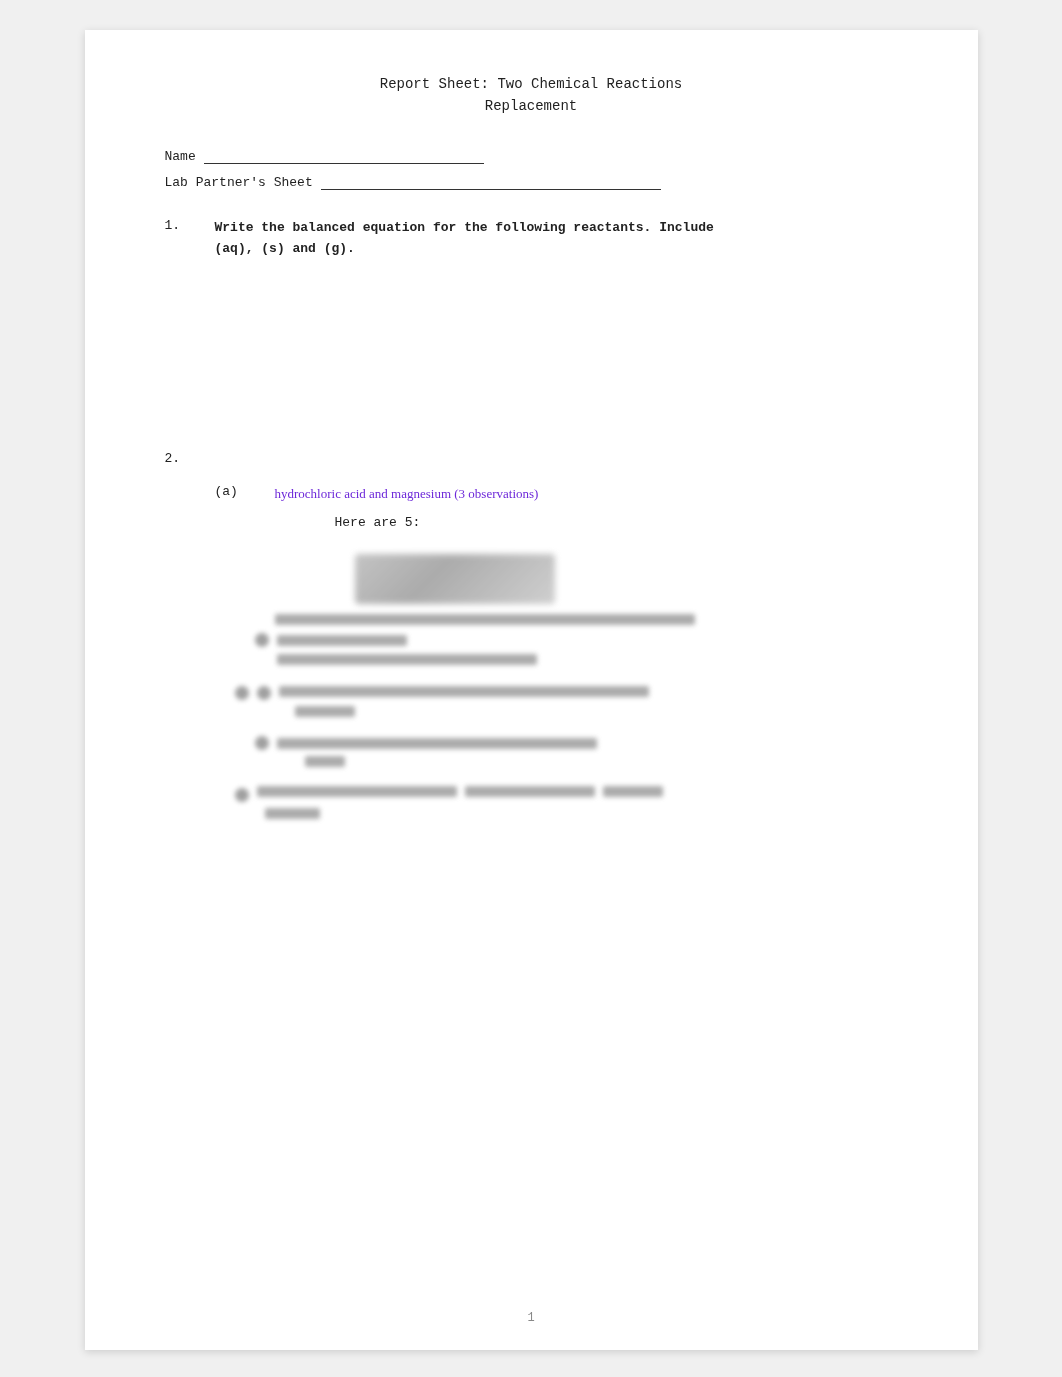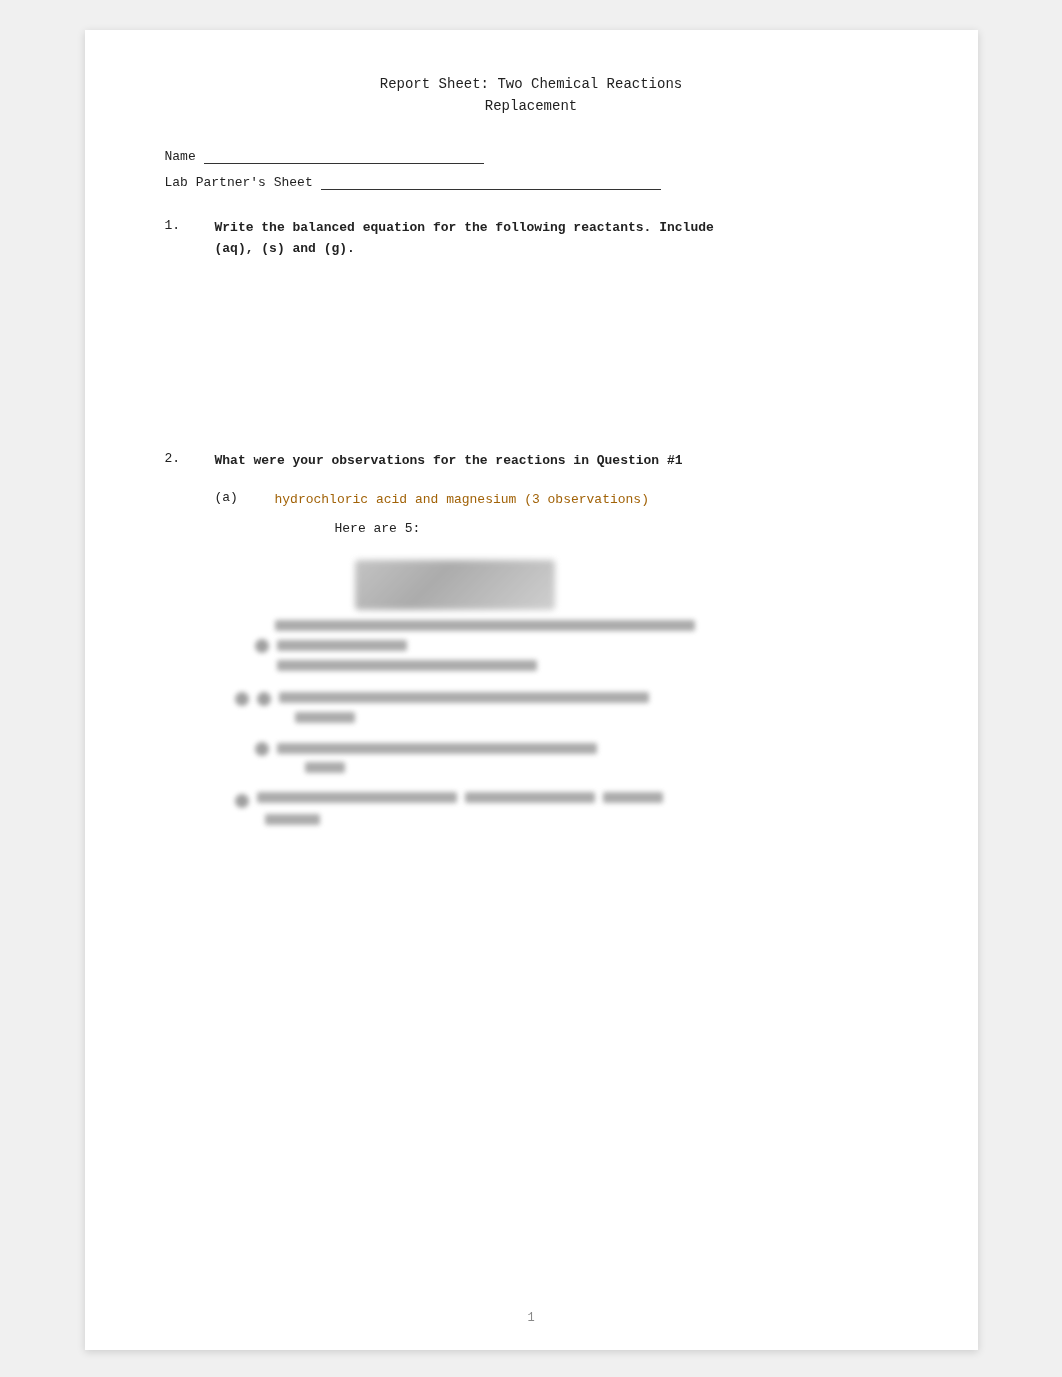--- a/index.html
+++ b/index.html
@@ -97,22 +97,23 @@
     }
 
     .sub-label {
       font-size: 13px;
       color: #222;
       min-width: 60px;
     }
 
     .sub-text {
       font-size: 13px;
-      color: #a16207;
+      color: #6d28d9;
       line-height: 1.6;
+      font-family: Liberation Serif, serif;
     }
 
     .indent-text {
       margin-left: 120px;
       font-size: 13px;
       color: #222;
       margin-top: 8px;
       margin-bottom: 10px;
     }
 
@@ -204,21 +205,20 @@
         <span>(aq), (s) and (g).</span>
       </div>
     </div>
 
     <div class="answer-space"></div>
   </div>
 
   <div class="question-section">
     <div class="question-row">
       <span class="q-number">2.</span>
-      <span class="q-text">What were your observations for the reactions in Question #1</span>
     </div>
 
     <div class="sub-section">
       <div class="sub-row">
         <span class="sub-label">(a)</span>
         <span class="sub-text">hydrochloric acid and magnesium (3 observations)</span>
       </div>
       <div class="indent-text">Here are 5:</div>
     </div>
 

